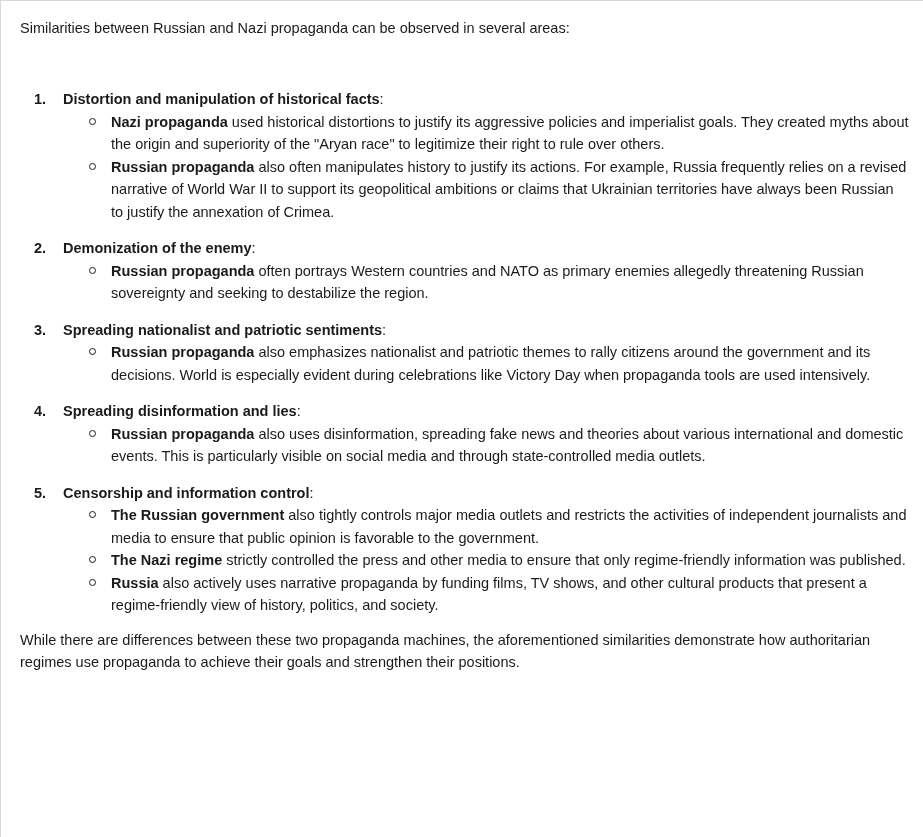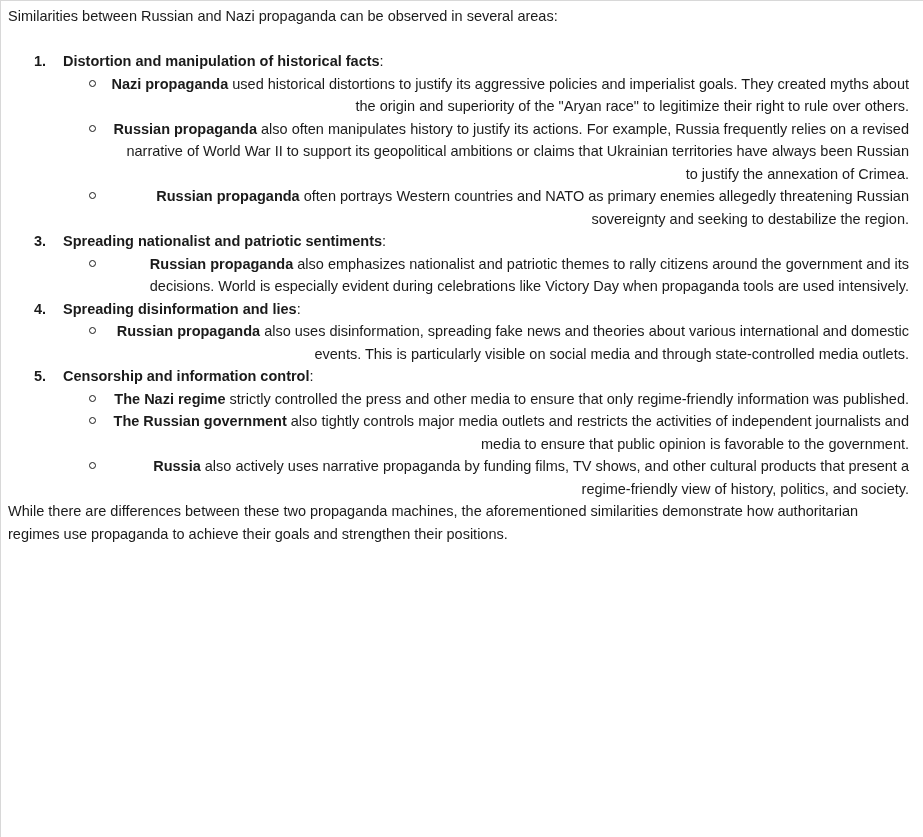--- a/index.html
+++ b/index.html
@@ -8,30 +8,29 @@
     width: 923px; height: 837px;
     overflow: hidden;
     font-family: "Liberation Sans", sans-serif;
     font-size: 14.5px;
     line-height: 22.5px;
     color: #1b1b1b;
     border-left: 1px solid #d8d8d8;
     border-top: 1px solid #d8d8d8;
   }
   .doc { padding: 4px 10px 0 7px; }
-  .para { margin: 0; }
+  .para { margin: 12px; }
   .spacer { height: 22.5px; }
-  .heading-row { margin-left: 26px; font-weight: 700; }
+  .heading-row { margin-left: 26px; font-weight: 700; margin-top: 14px; }
   .num { display: inline-block; width: 29px; font-weight: 700; }
   .colon { font-weight: 400; }
   .bullet {
     position: relative;
     margin-left: 103px;
     margin-right: 4px;
-    text-align: right;
   }
   .marker {
     position: absolute;
     left: -22px; top: 7px;
     width: 7px; height: 7px;
     border: 1.3px solid #1c1c1c;
     border-radius: 50%;
     background: transparent;
   }
   .lead { font-weight: 700; }
@@ -44,37 +43,38 @@
   <p class="para">Similarities between Russian and Nazi propaganda can be observed in several areas:</p>
   <div class="spacer"></div>
 
   <div>
     <div class="heading-row"><span class="num">1.</span><span>Distortion and manipulation of historical facts</span><span class="colon">:</span></div>
     <div class="bullet"><span class="marker"></span><span class="lead">Nazi propaganda</span><span> used historical distortions to justify its aggressive policies and imperialist goals. They created myths about the origin and superiority of the "Aryan race" to legitimize their right to rule over others.</span></div>
     <div class="bullet"><span class="marker"></span><span class="lead">Russian propaganda</span><span> also often manipulates history to justify its actions. For example, Russia frequently relies on a revised narrative of World War II to support its geopolitical ambitions or claims that Ukrainian territories have always been Russian to justify the annexation of Crimea.</span></div>
   </div>
 
   <div>
+    <div class="heading-row"><span class="num">2.</span><span>Demonization of the enemy</span><span class="colon">:</span></div>
     <div class="bullet"><span class="marker"></span><span class="lead">Russian propaganda</span><span> often portrays Western countries and NATO as primary enemies allegedly threatening Russian sovereignty and seeking to destabilize the region.</span></div>
   </div>
 
   <div>
     <div class="heading-row"><span class="num">3.</span><span>Spreading nationalist and patriotic sentiments</span><span class="colon">:</span></div>
     <div class="bullet"><span class="marker"></span><span class="lead">Russian propaganda</span><span> also emphasizes nationalist and patriotic themes to rally citizens around the government and its decisions. World is especially evident during celebrations like Victory Day when propaganda tools are used intensively.</span></div>
   </div>
 
   <div>
     <div class="heading-row"><span class="num">4.</span><span>Spreading disinformation and lies</span><span class="colon">:</span></div>
     <div class="bullet"><span class="marker"></span><span class="lead">Russian propaganda</span><span> also uses disinformation, spreading fake news and theories about various international and domestic events. This is particularly visible on social media and through state-controlled media outlets.</span></div>
   </div>
 
   <div>
     <div class="heading-row"><span class="num">5.</span><span>Censorship and information control</span><span class="colon">:</span></div>
+    <div class="bullet"><span class="marker"></span><span class="lead">The Russian government</span><span> also tightly controls major media outlets and restricts the activities of independent journalists and media to ensure that public opinion is favorable to the government.</span></div>
     <div class="bullet"><span class="marker"></span><span class="lead">The Nazi regime</span><span> strictly controlled the press and other media to ensure that only regime-friendly information was published.</span></div>
-    <div class="bullet"><span class="marker"></span><span class="lead">The Russian government</span><span> also tightly controls major media outlets and restricts the activities of independent journalists and media to ensure that public opinion is favorable to the government.</span></div>
   </div>
 
   <div>
     <div class="bullet"><span class="marker"></span><span class="lead">Russia</span><span> also actively uses narrative propaganda by funding films, TV shows, and other cultural products that present a regime-friendly view of history, politics, and society.</span></div>
   </div>
 
   <p class="para">While there are differences between these two propaganda machines, the aforementioned similarities demonstrate how authoritarian regimes use propaganda to achieve their goals and strengthen their positions.</p>
 
 </div>
 

